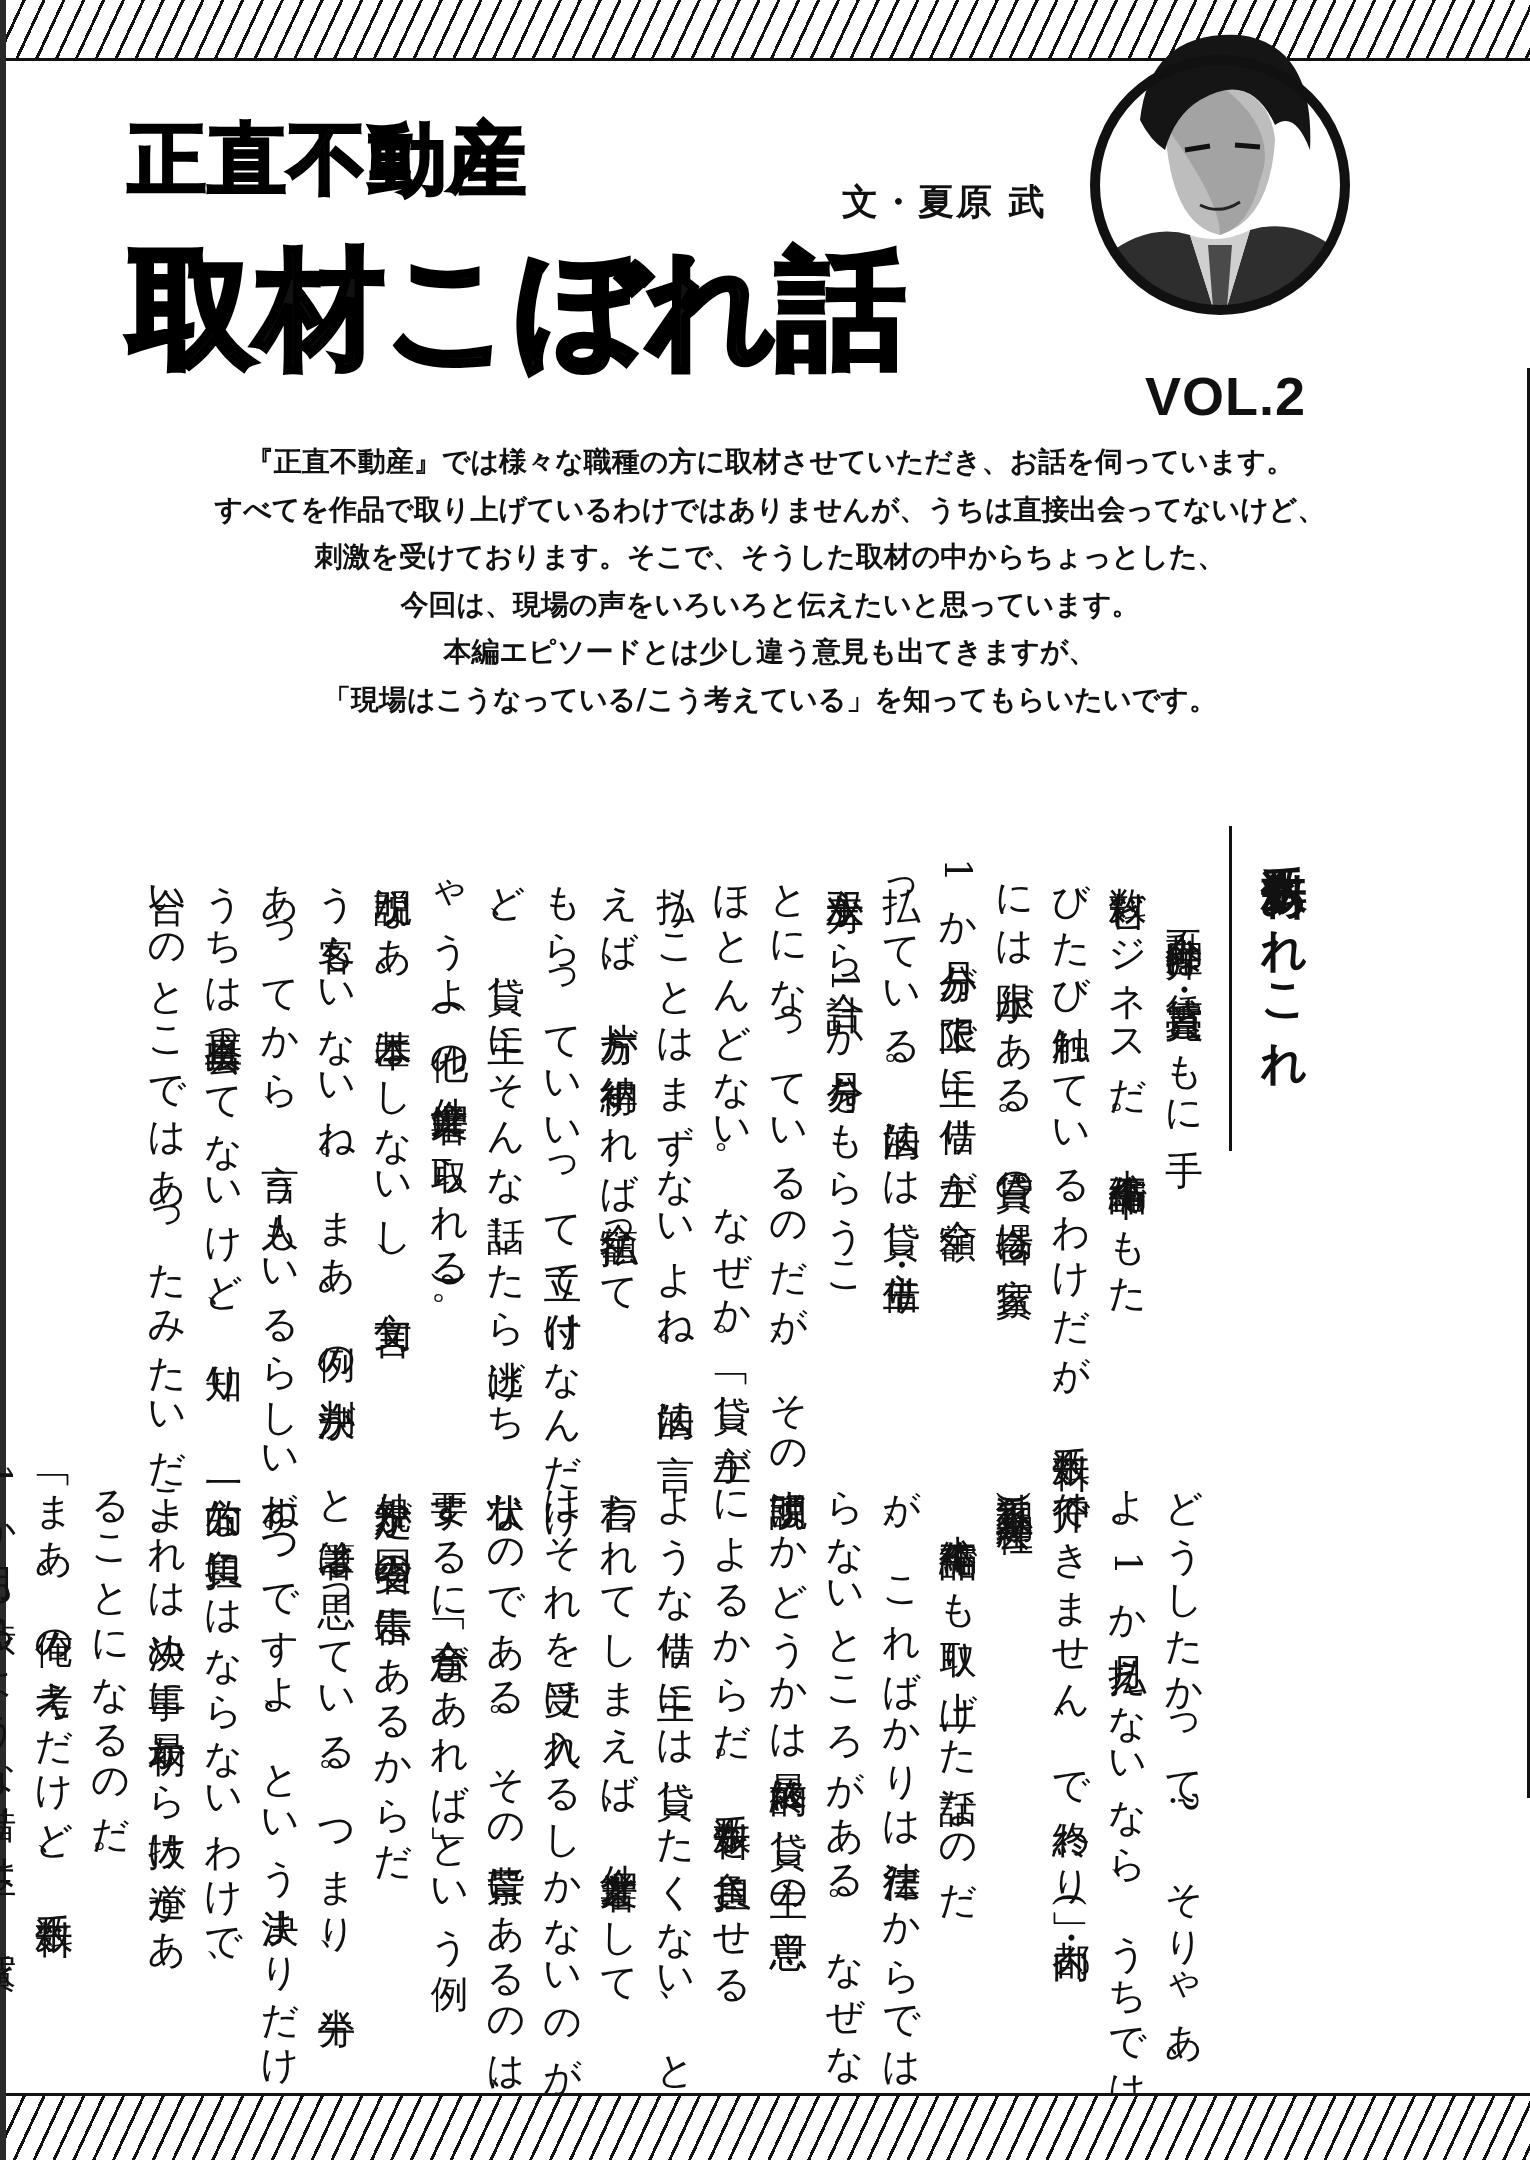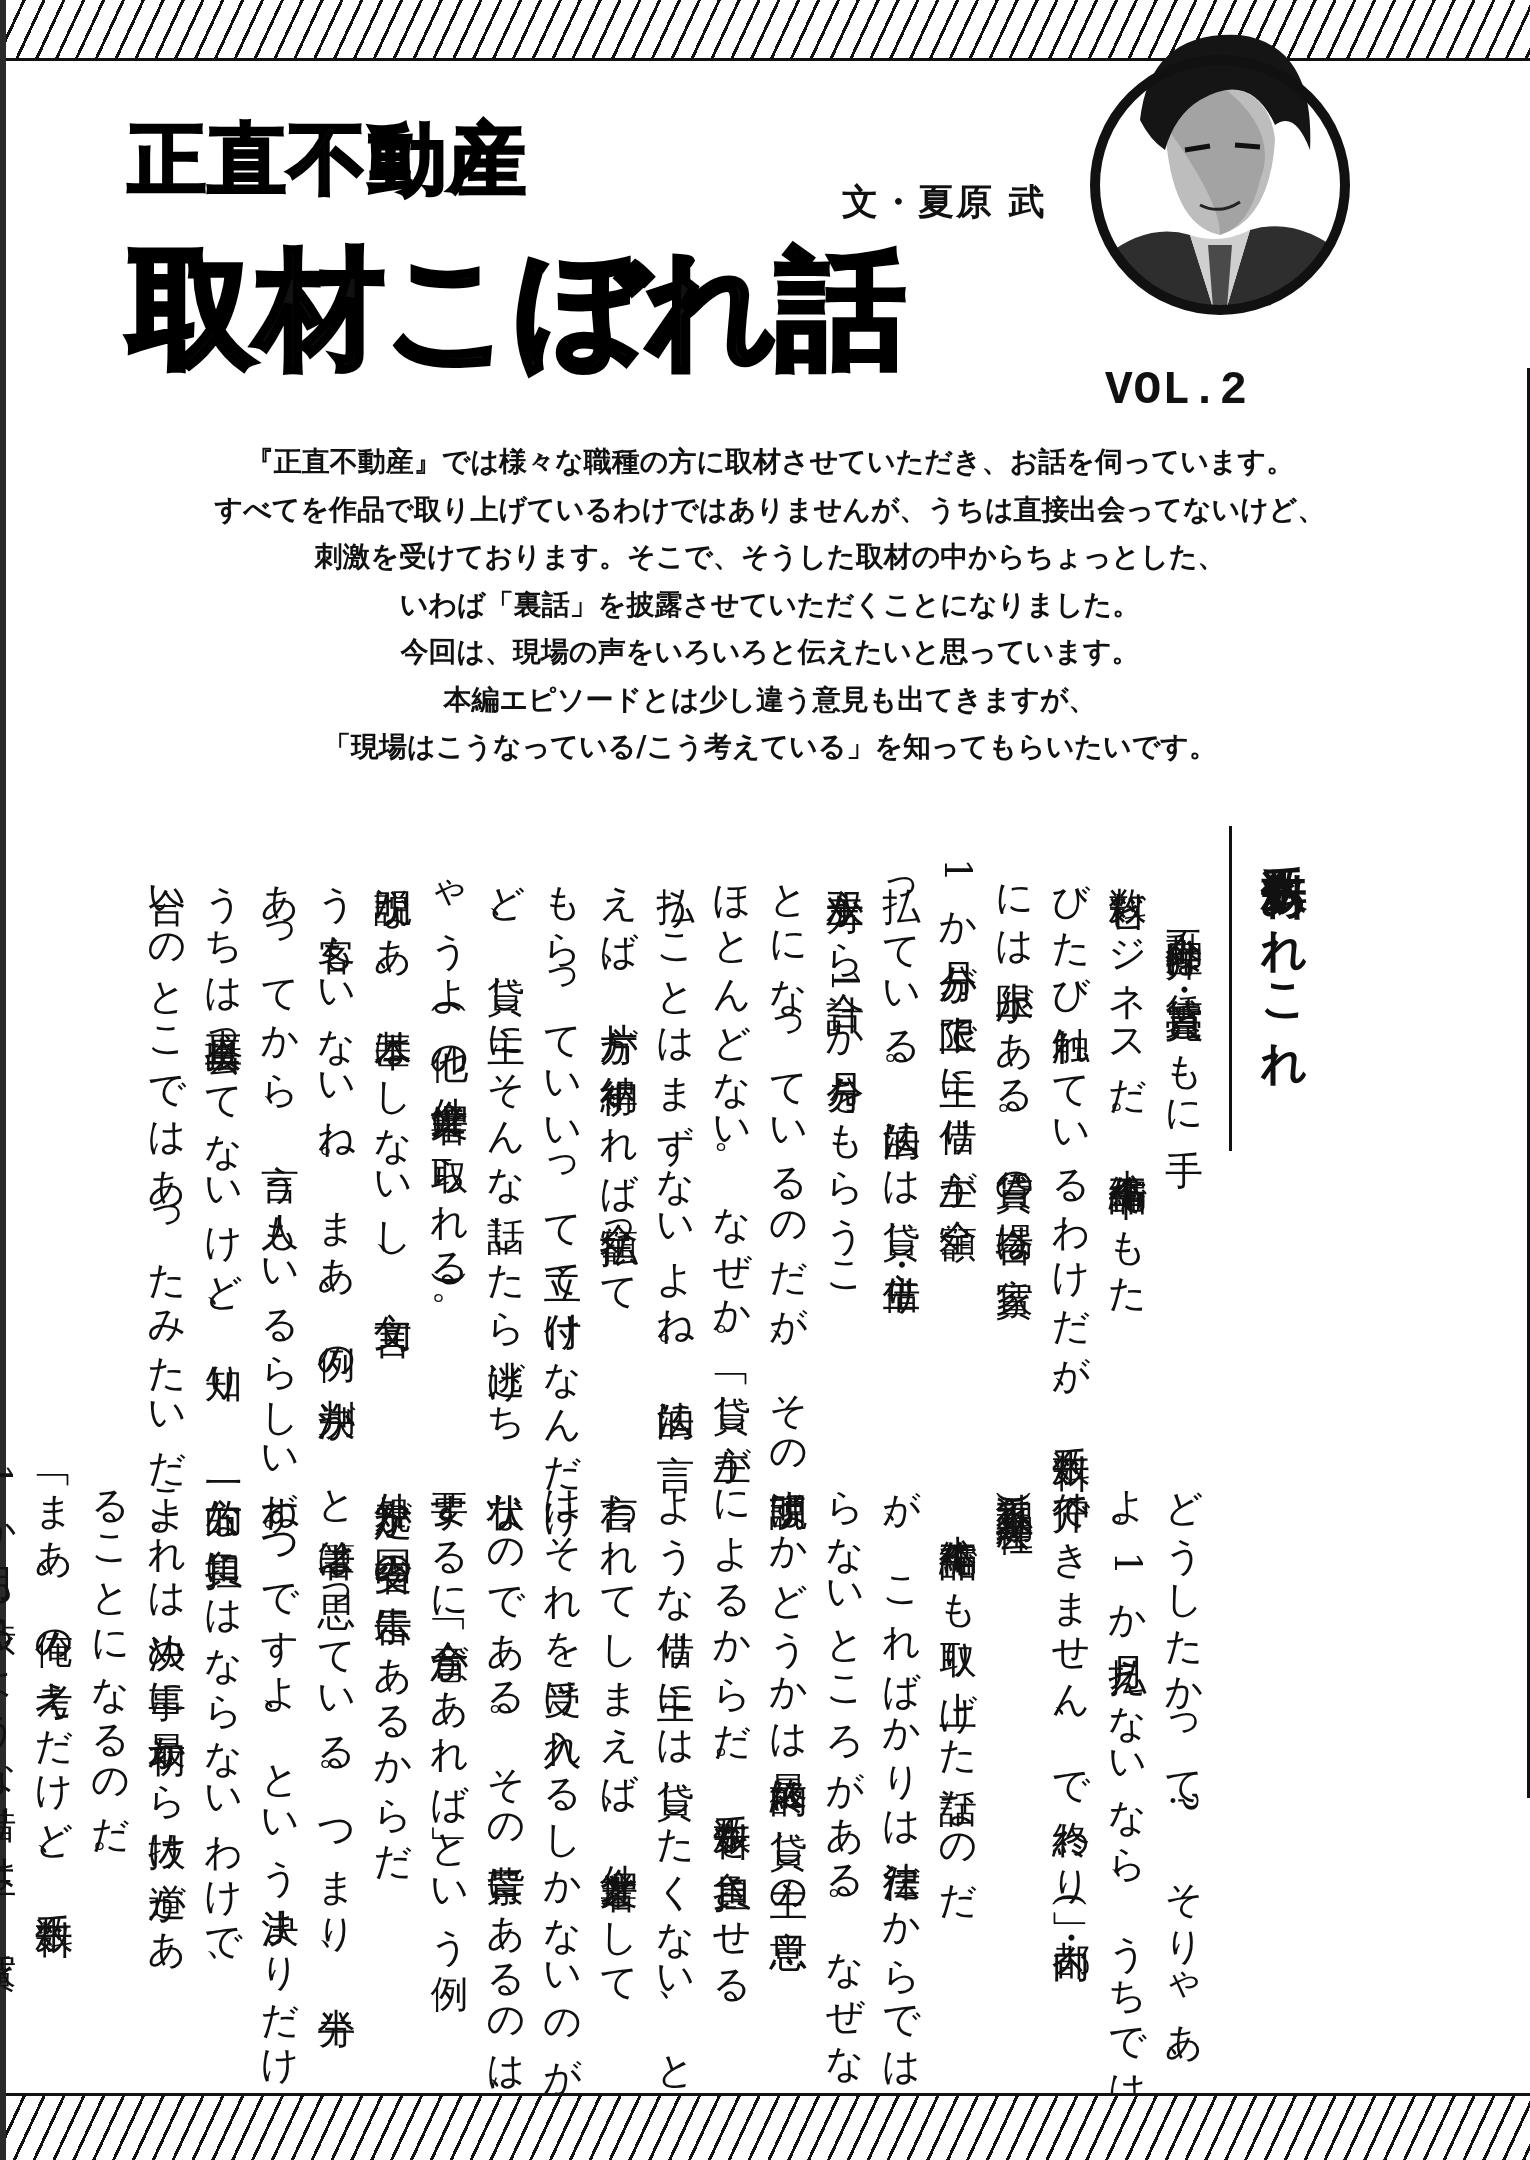--- a/index.html
+++ b/index.html
@@ -11,22 +11,22 @@
   }
   .stripe.top { top:0; border-bottom:3px solid #111; }
   .stripe.bottom { bottom:0; top:auto; height:64px; border-top:3px solid #111; }
   .title1 { position:absolute; left:128px; top:120px; font-family:"DejaVu Sans",sans-serif;
     font-weight:bold; font-size:78px; letter-spacing:2px; line-height:1; -webkit-text-stroke:3px #000; }
   .title2 { position:absolute; left:128px; top:245px; font-family:"DejaVu Sans",sans-serif;
     font-weight:bold; font-size:128px; letter-spacing:0px; line-height:1;text-align:center; -webkit-text-stroke:5px #000; }
   .byline { position:absolute; left:842px; top:178px; font-family:"DejaVu Sans",sans-serif;
     font-weight:bold; font-size:36px; letter-spacing:2px; }
   .portrait { position:absolute; left:1080px; top:30px; width:280px; height:280px; }
-  .vol { position:absolute; left:1105px; top:365px; font-family:Liberation Mono, monospace;
-    font-weight:bold; font-size:46px; letter-spacing:1px; }
+  .vol { position:absolute; left:1145px; top:365px; font-family:Liberation Sans, sans-serif;
+    font-weight:bold; font-size:54px; letter-spacing:1px; }
   .intro { position:absolute; left:60px; width:1420px; top:438px; text-align:center;
     font-family:"DejaVu Sans",sans-serif; font-weight:bold; font-size:28px; line-height:47.5px; }
   .intro div { white-space:nowrap; }
   .right-rule { position:absolute; left:1527px; top:368px; width:3px; height:1430px; background:#111; }
   .heading-rule { position:absolute; left:1229px; top:826px; width:3px; height:325px; background:#111; }
   .heading { position:absolute; left:1254px; top:828px; writing-mode:vertical-rl;
     font-family:"DejaVu Sans",sans-serif; font-weight:bold; font-size:46px; letter-spacing:4px; }
   .vcols { position:absolute; writing-mode:vertical-rl; font-size:38px; line-height:56.5px;
     letter-spacing:3.4px; white-space:nowrap; }
   .vcols.top { right:318px; top:858px; height:560px; }
@@ -64,21 +64,20 @@
     <path d="M120 175 Q140 185 160 172" stroke="#222" stroke-width="3" fill="none"></path>
     <circle cx="140" cy="155" r="125" fill="none" stroke="#111" stroke-width="10"></circle>
   </svg>
 </div>
 <div class="vol">VOL.2</div>
 
 <div class="intro">
   <div>『正直不動産』では様々な職種の方に取材させていただき、お話を伺っています。</div>
   <div>すべてを作品で取り上げているわけではありませんが、うちは直接出会ってないけど、</div>
   <div>刺激を受けております。そこで、そうした取材の中からちょっとした、</div>
-  <div>いわば「裏話」を披露させていただくことになりました。</div>
   <div>今回は、現場の声をいろいろと伝えたいと思っています。</div>
   <div>本編エピソードとは少し違う意見も出てきますが、</div>
   <div>「現場はこうなっている/こう考えている」を知ってもらいたいです。</div>
 </div>
 
 <div class="right-rule"></div>
 <div class="heading-rule"></div>
 <div class="heading">手数料あれこれ</div>
 
 <div class="vcols top">

